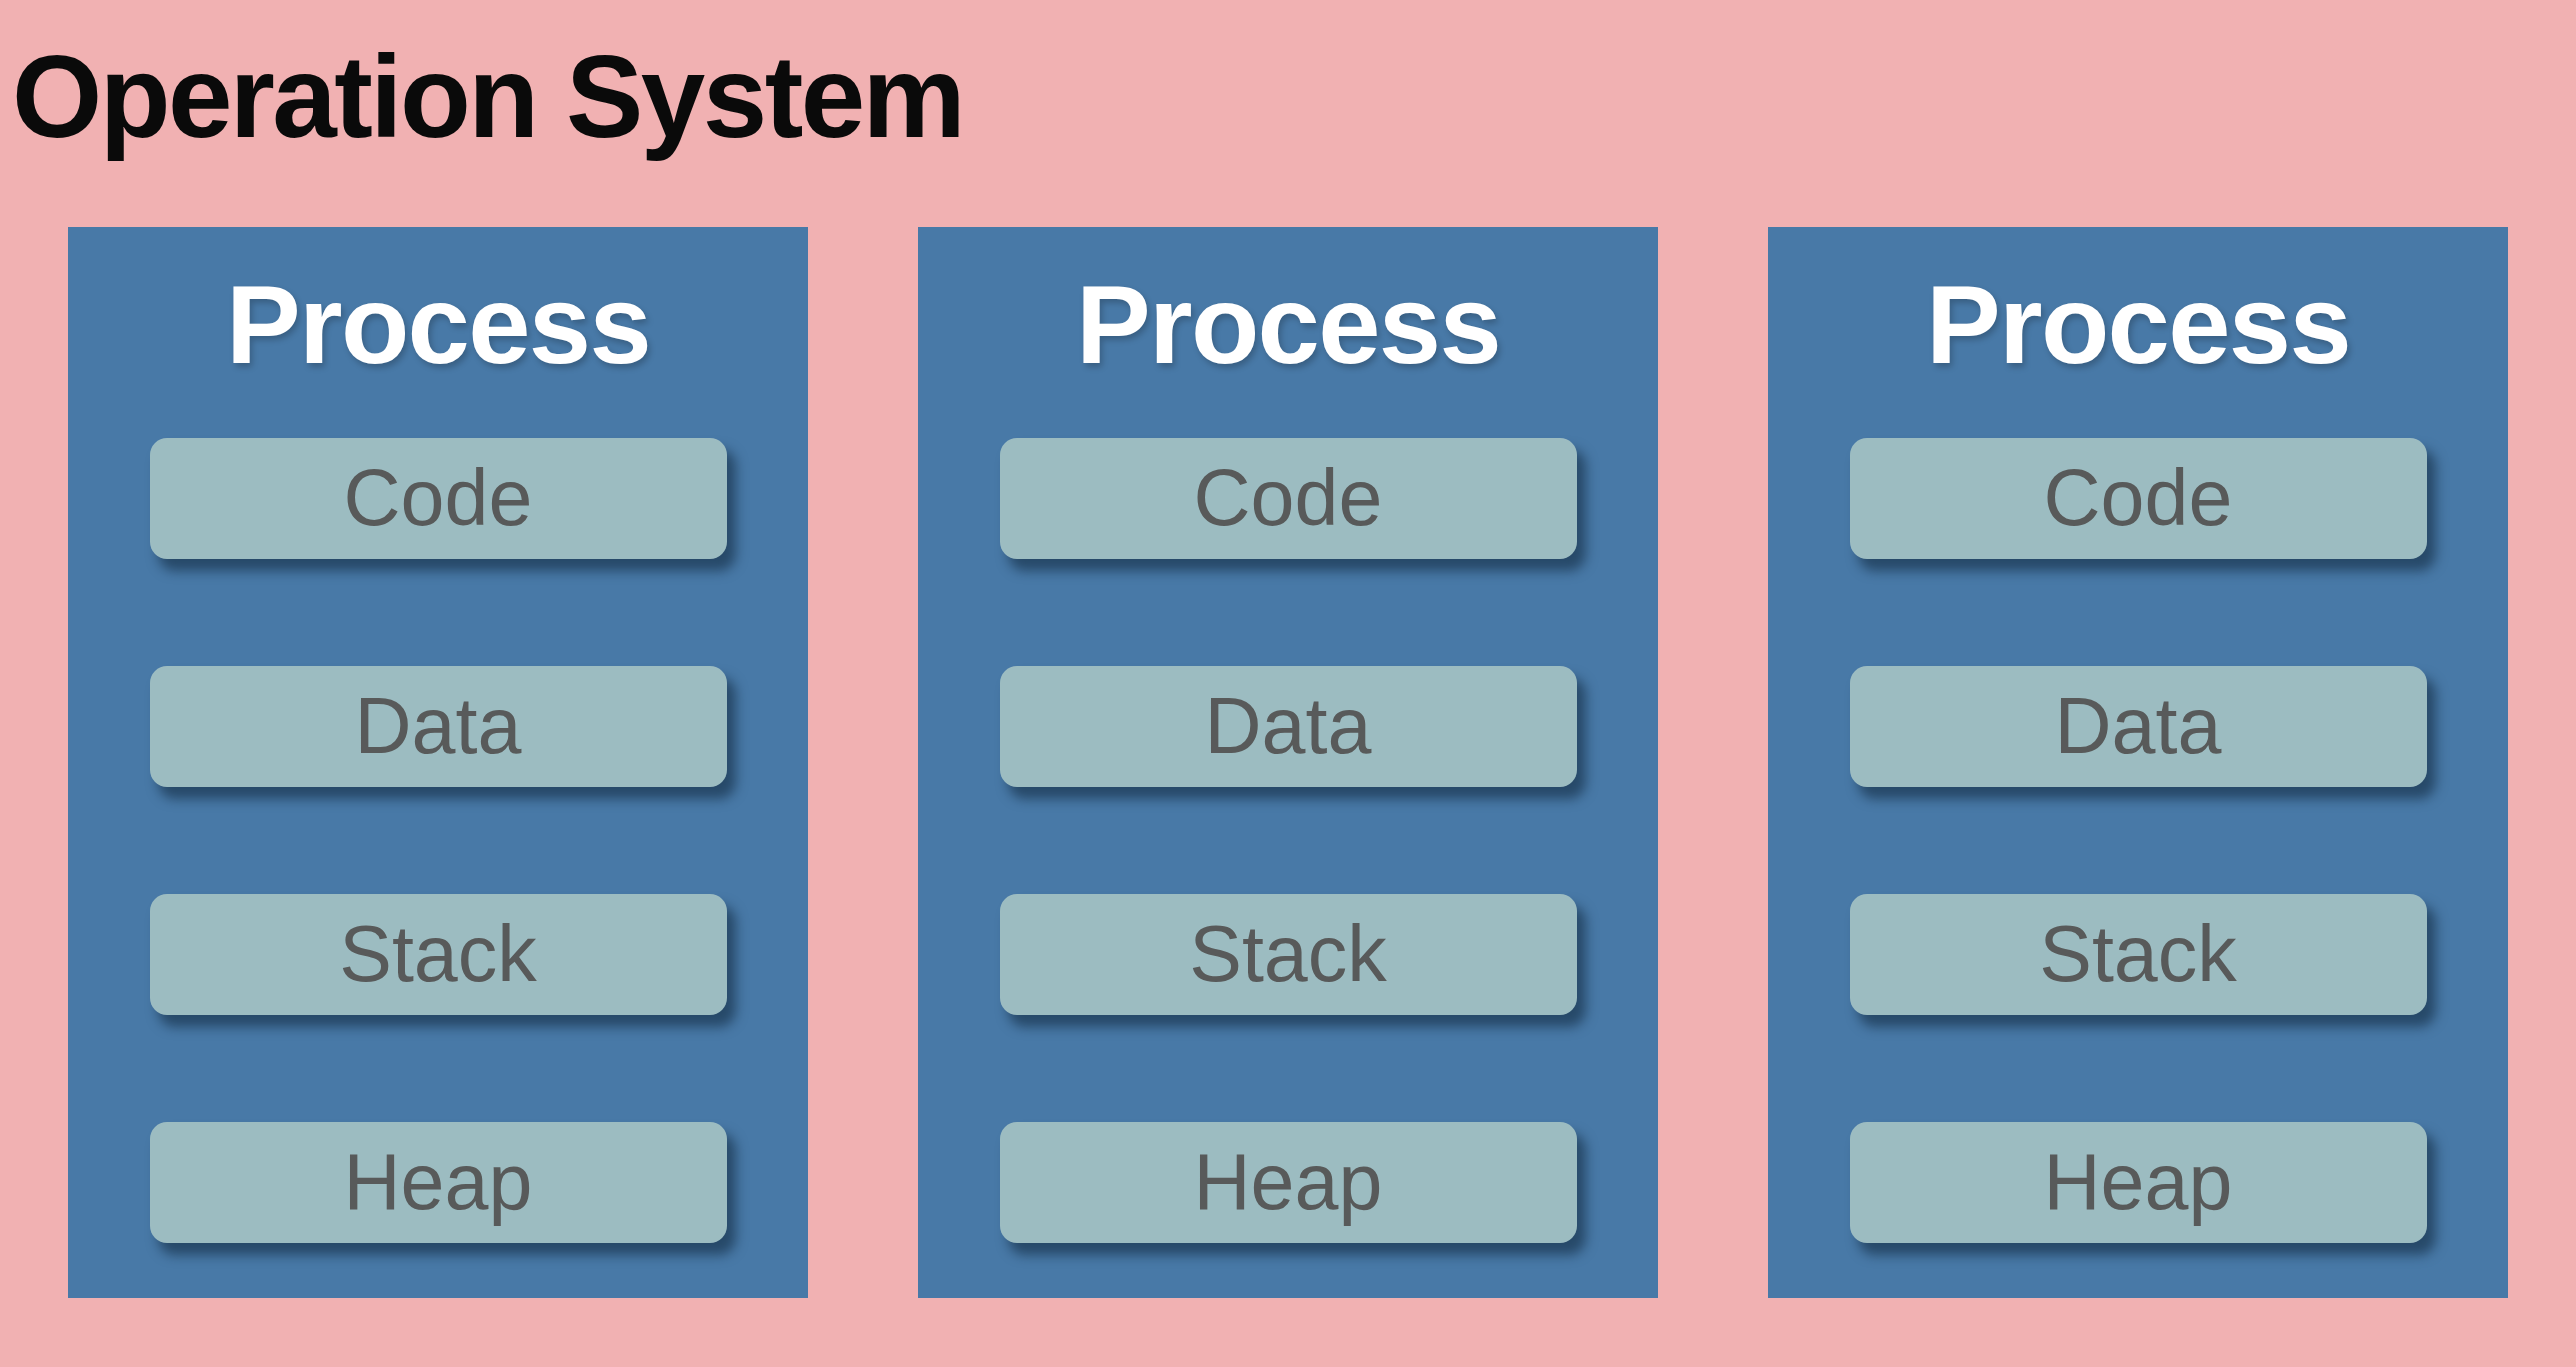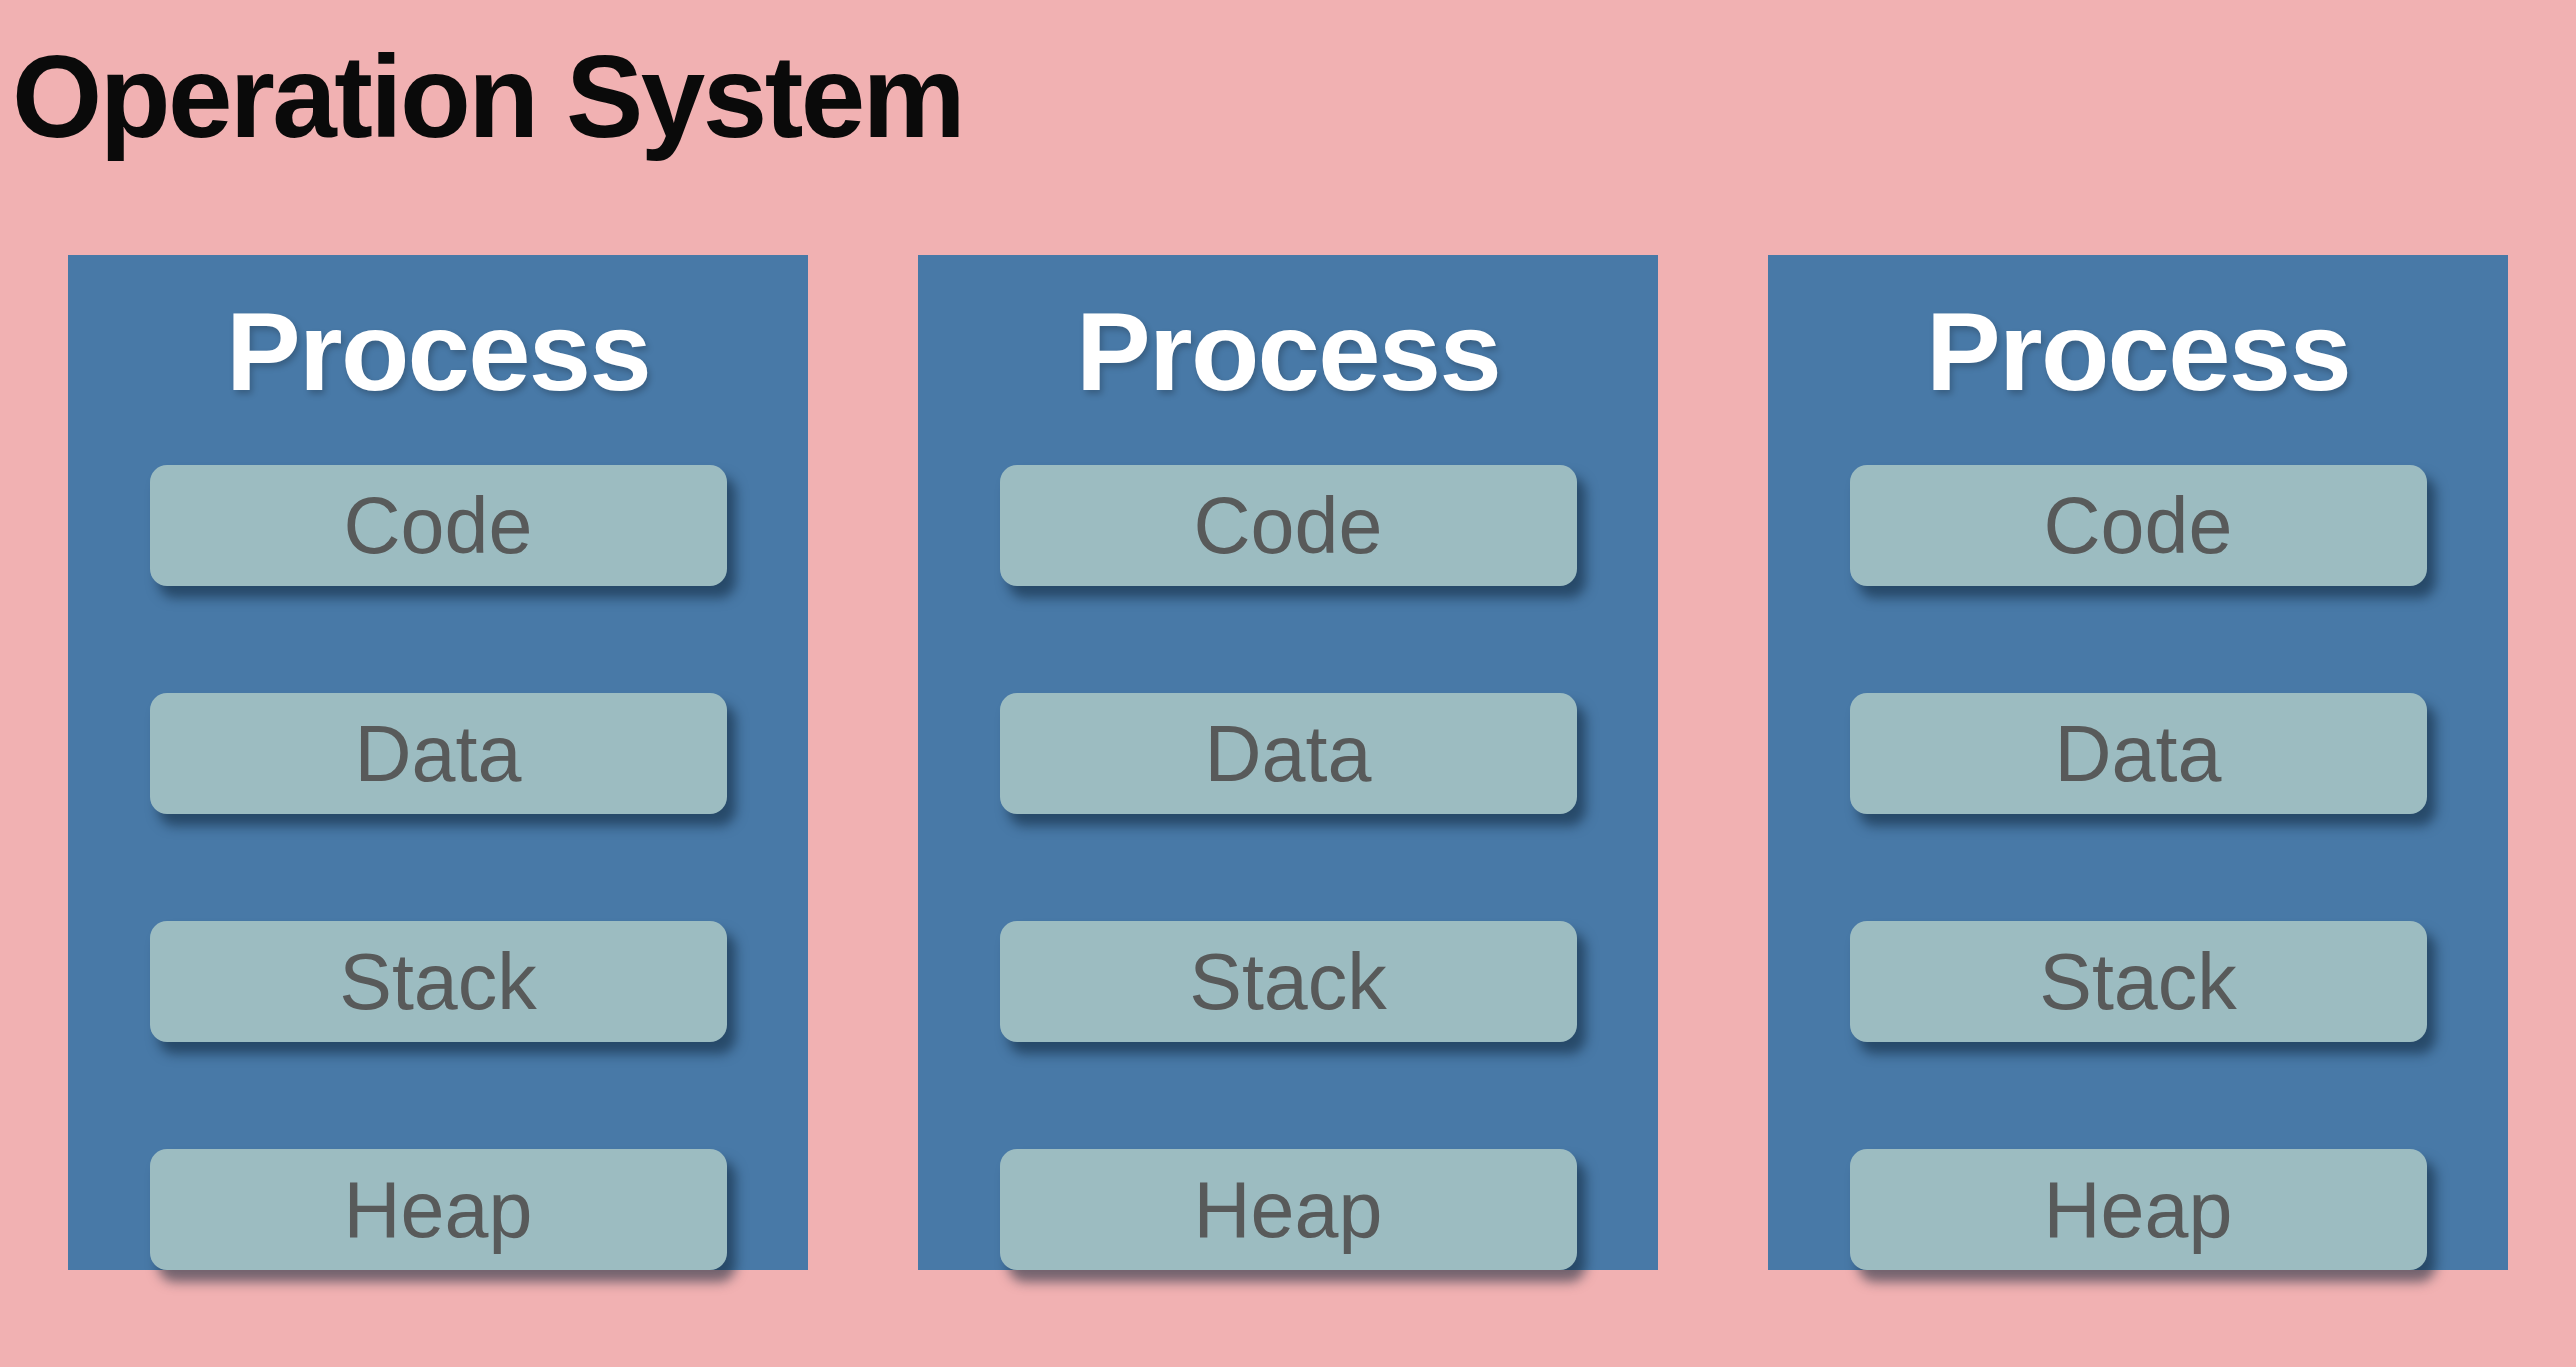--- a/index.html
+++ b/index.html
@@ -26,21 +26,20 @@
     color: var(--title-text, #0A0A0A);
   }
   .process-row {
     position: absolute;
     top: 227px;
     left: 68px;
     right: 68px;
     bottom: 70px;
     display: flex;
     gap: 110px;
-    align-items: center;
   }
   .process-card {
     flex: 1 1 0;
     background: var(--process-box, #4879A7);
     display: flex;
     flex-direction: column;
     align-items: center;
   }
   .process-title {
     margin-top: 27.6px;

